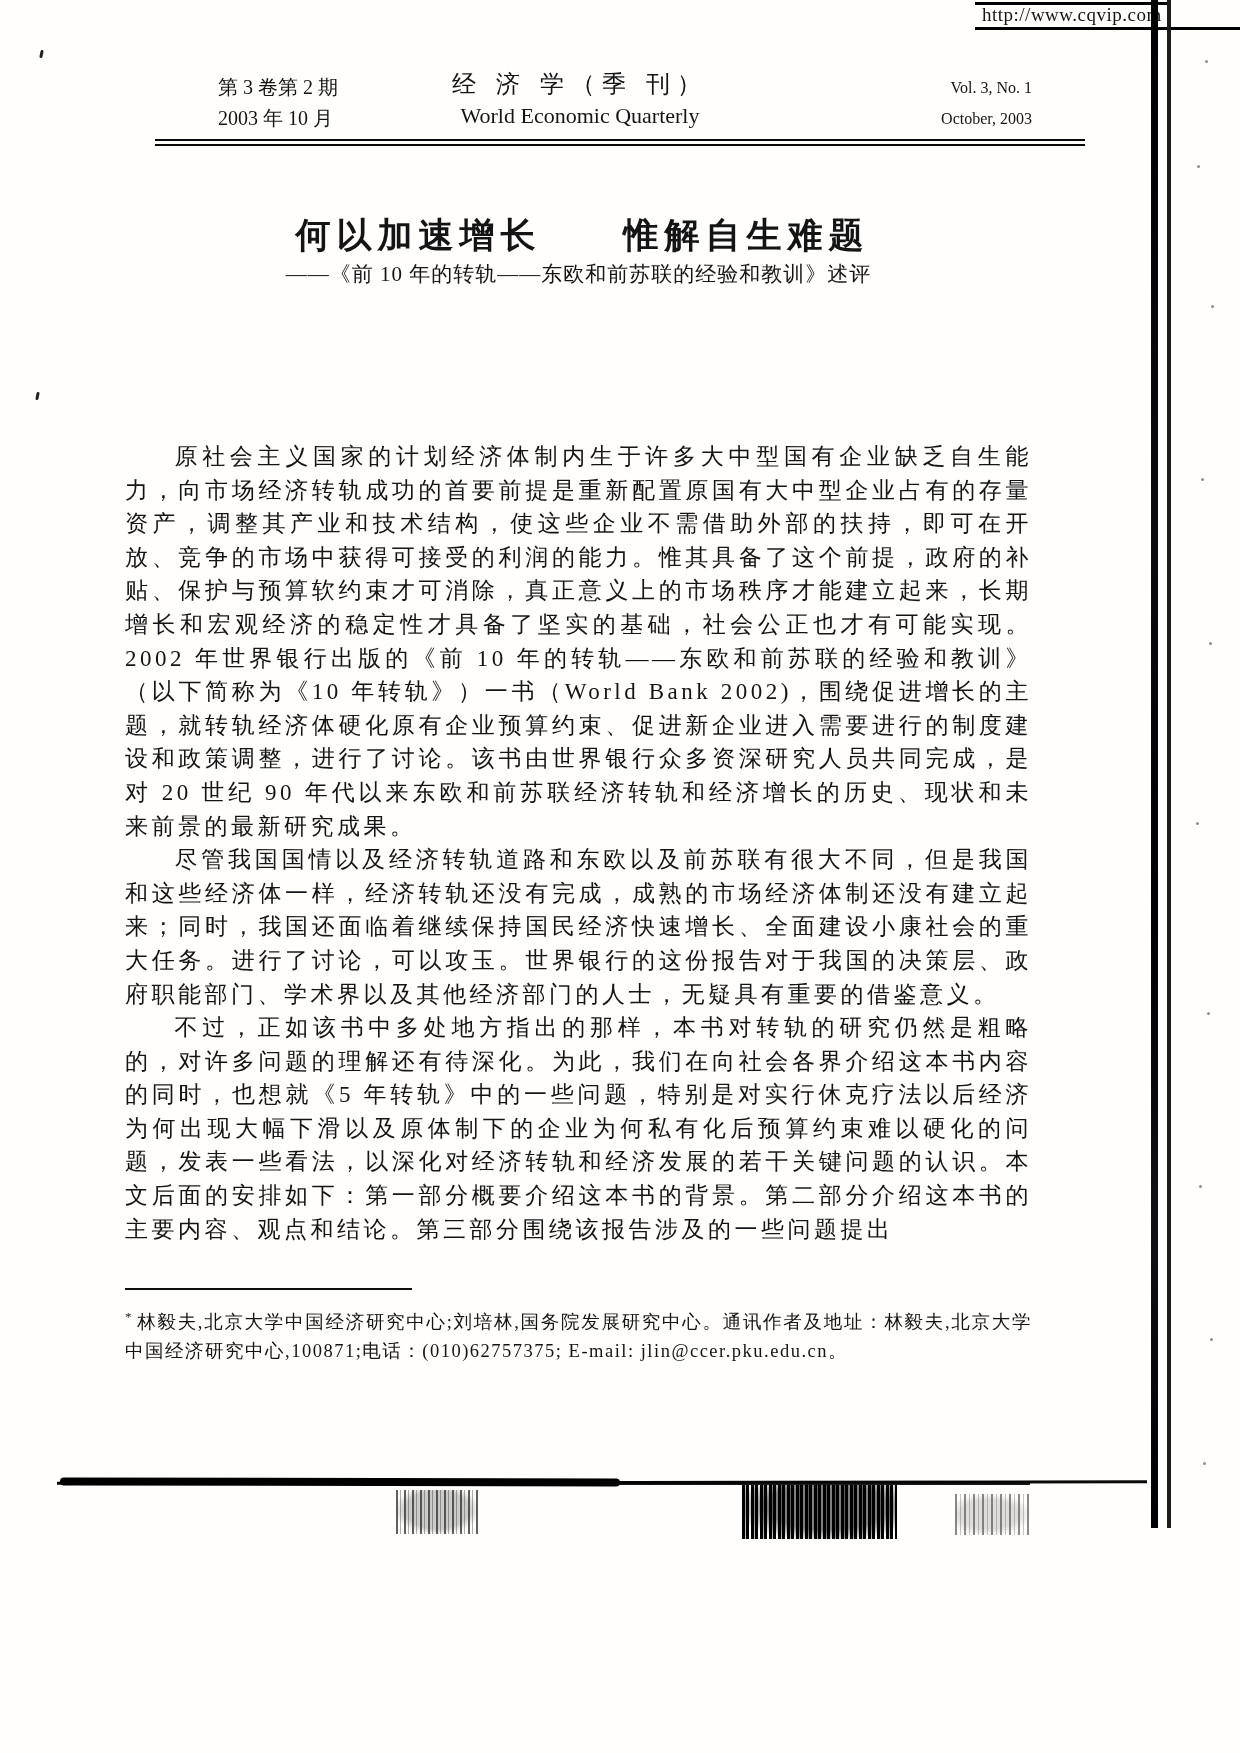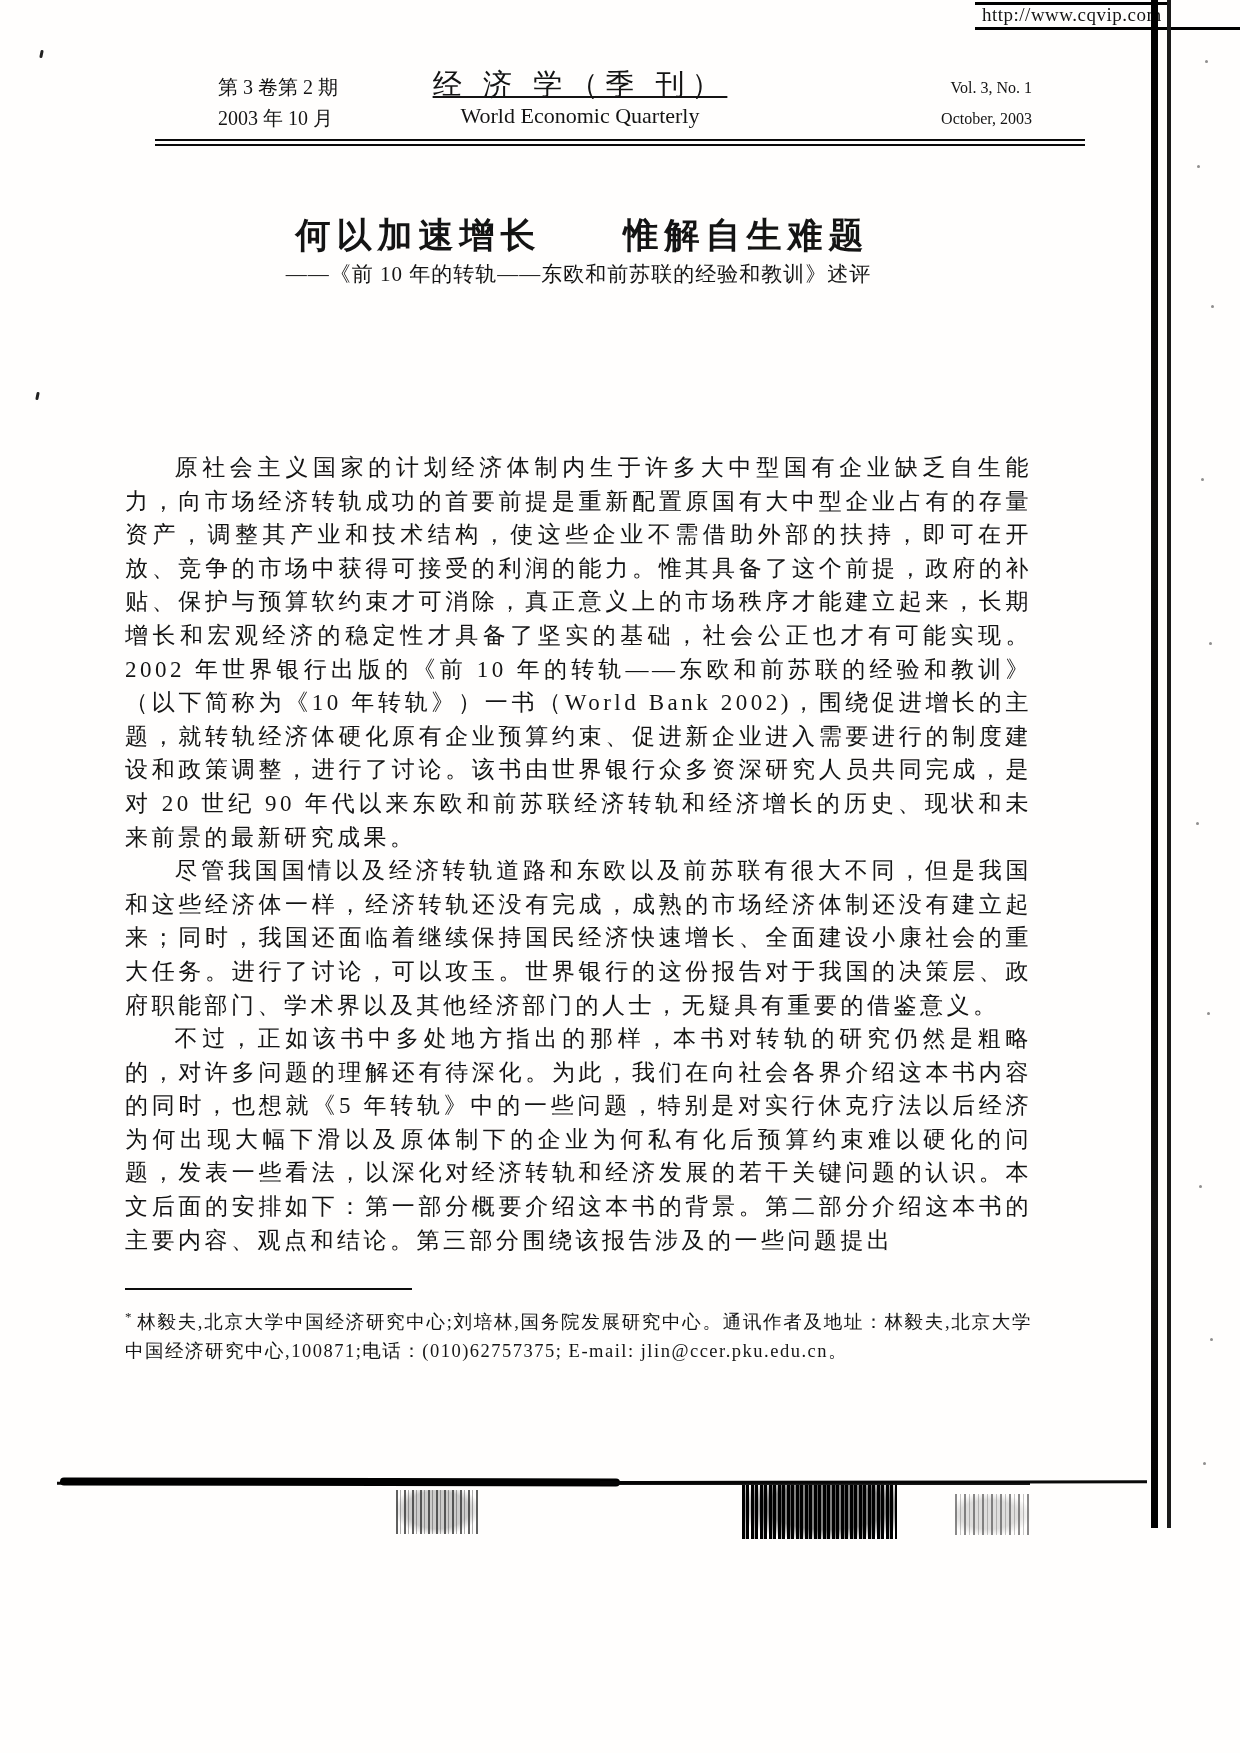--- a/index.html
+++ b/index.html
@@ -27,21 +27,21 @@
   .bind-line-1{left:1151px;width:7px;height:1528px;
     background:linear-gradient(180deg,#000 0%,#0c0c0c 35%,#000 60%,#111 80%,#000 100%);}
   .bind-line-2{left:1167px;width:4px;height:1528px;background:#1b1b1b;}
   .speck{position:absolute;width:3px;height:3px;background:#333;border-radius:50%;opacity:.55;}
   .lmark{position:absolute;width:3px;height:8px;background:#222;border-radius:2px;transform:rotate(12deg);}
 
   
   .jheader{position:absolute;left:125px;top:68px;width:907px;}
   .jh-left{position:absolute;left:93px;top:4px;font-size:20px;line-height:31px;white-space:nowrap;}
   .jh-center{position:absolute;left:260px;top:0;width:390px;text-align:center;}
-  .jh-cn{font-size:29px;letter-spacing:7px;line-height:32px;white-space:nowrap;text-decoration:underline;}
+  .jh-cn{font-size:24px;letter-spacing:7px;line-height:32px;white-space:nowrap;}
   .jh-en{font-size:22px;line-height:31px;white-space:nowrap;}
   .jh-right{position:absolute;left:720px;top:4px;width:187px;text-align:right;
     font-size:16px;line-height:31px;white-space:nowrap;}
   .header-rule{
     position:absolute;left:155px;top:139px;width:930px;height:3px;
     border-top:2px solid #0a0a0a;border-bottom:2px solid #0a0a0a;
   }
 
   
   .title{
@@ -55,21 +55,21 @@
   }
   .authors{
     position:absolute;left:125px;top:330px;width:907px;
     text-align:center;font-size:24px;font-weight:bold;letter-spacing:4px;
   }
   .authors sup{font-size:15px;font-weight:normal;}
   .agap{display:inline-block;width:44px;}
 
   
   .bodytext{
-    position:absolute;left:125px;top:451px;width:907px;
+    position:absolute;left:125px;top:440px;width:907px;
     font-size:23px;line-height:33.6px;letter-spacing:3.5px;
     text-align:justify;
   }
   .bodytext p{margin:0;text-indent:2.15em;}
 
   
   .foot-rule{position:absolute;left:125px;top:1288px;width:287px;height:2px;background:#0d0d0d;}
   .footnote{
     position:absolute;left:125px;top:1302px;width:907px;
     font-size:18.5px;line-height:29px;letter-spacing:1.5px;text-align:justify;

